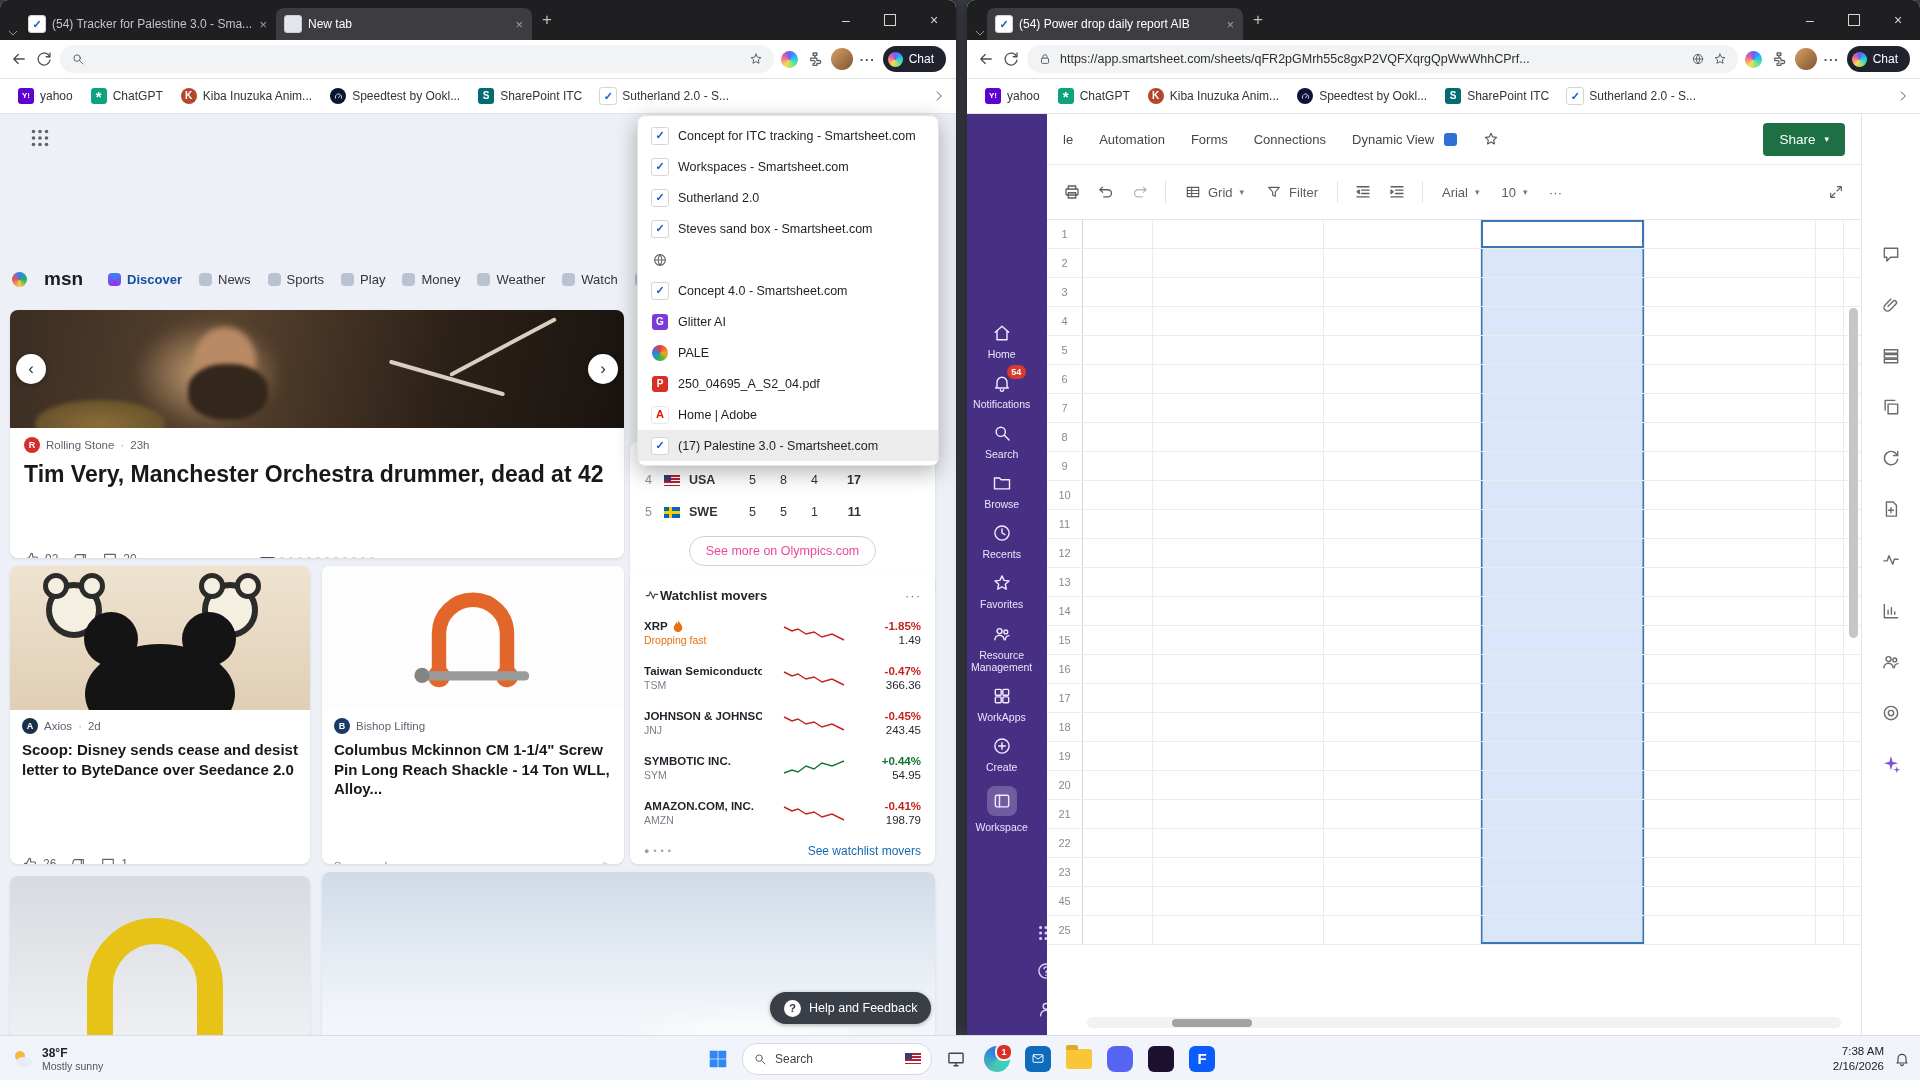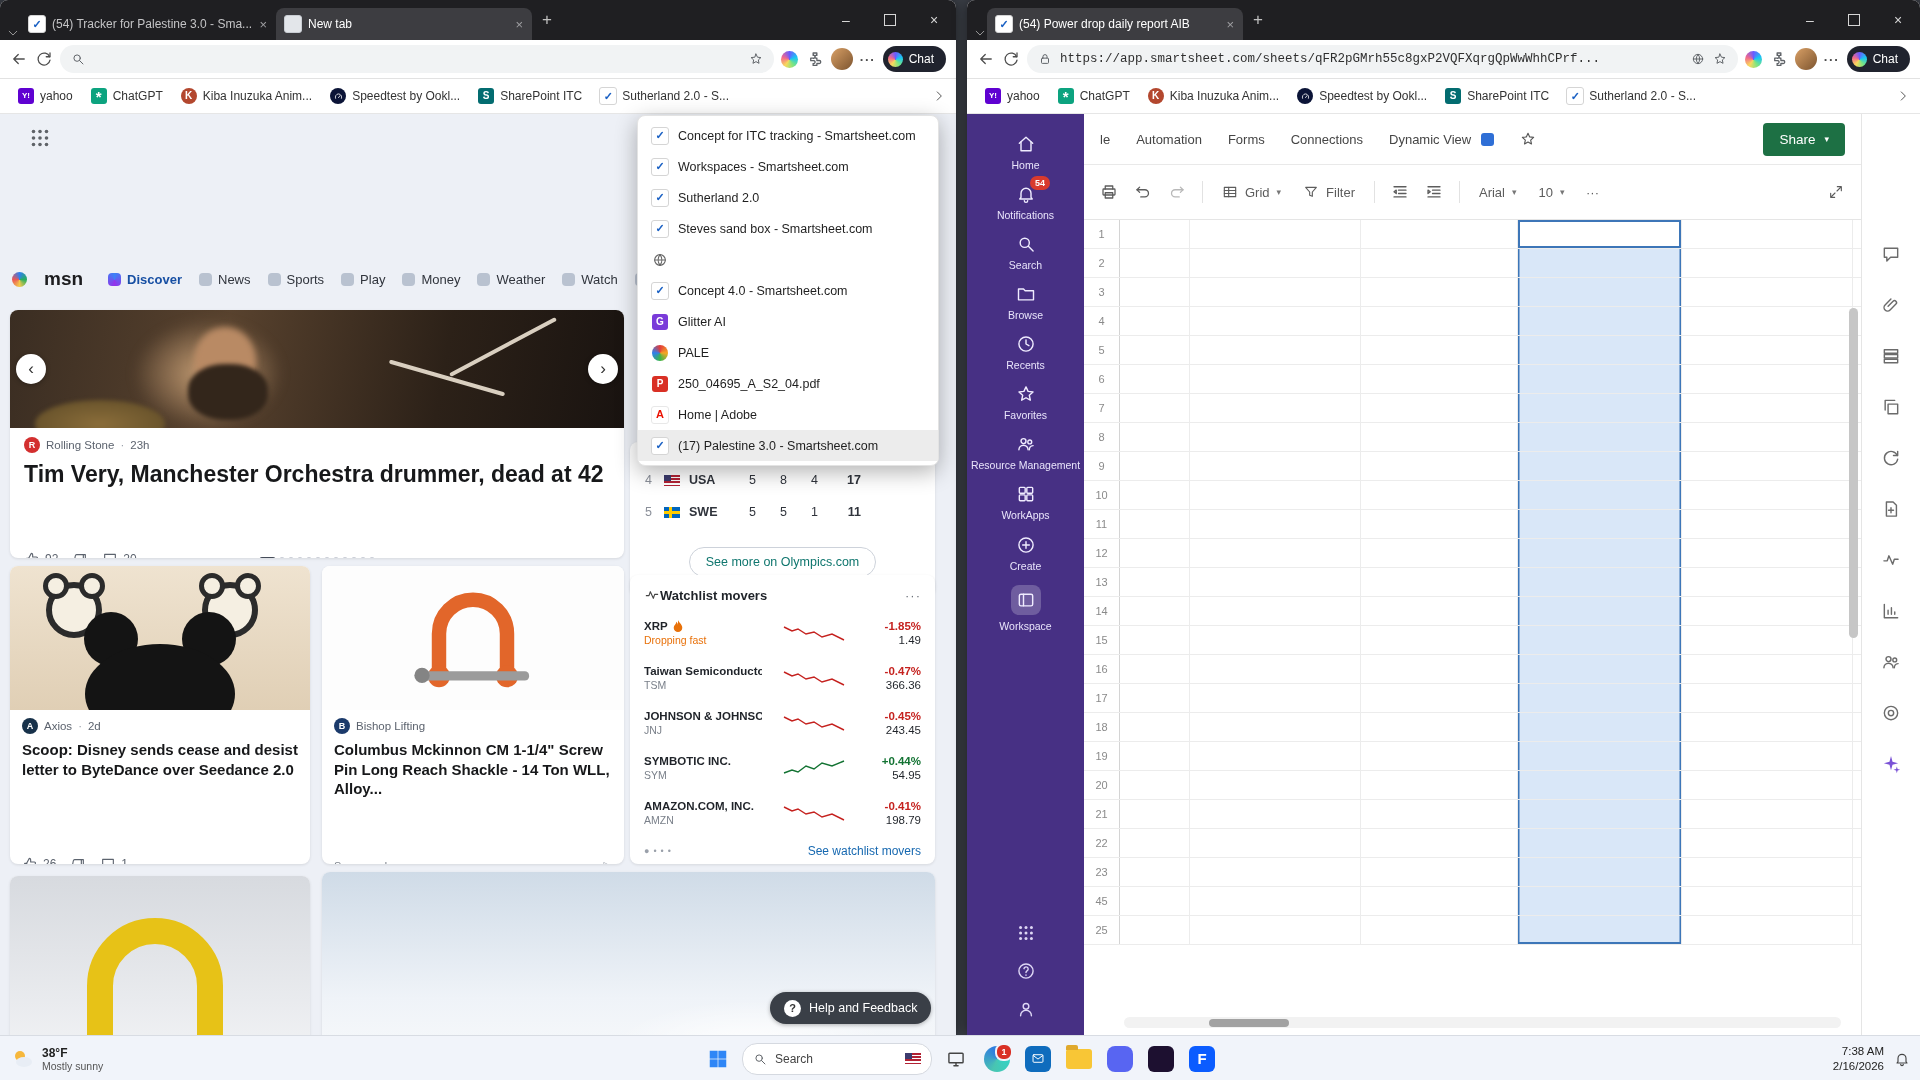--- a/index.html
+++ b/index.html
@@ -20,21 +20,21 @@
   .tab.active{background:#3d3d41;color:#fff;}
   .tab .title{white-space:nowrap;overflow:hidden;text-overflow:ellipsis;flex:1;}
   .tab-x{color:#9f9fa2;font-size:13px;flex:none;}
   .newtab-btn{color:#c0c0c0;font-size:17px;padding:0 10px;align-self:center;}
   .win-controls{margin-left:auto;display:flex;align-self:stretch;}
   .wc{width:44px;display:flex;align-items:center;justify-content:center;color:#d6d6d6;font-size:14px;}
   .maxbox{width:10px;height:10px;border:1.2px solid #d6d6d6;display:inline-block;}
 
   .navbar{height:38px;background:#fff;display:flex;align-items:center;gap:7px;padding:0 10px;border-bottom:1px solid #e2e2e2;flex:none;}
   .nav-ic-btn{color:#4d4d4d;}
-  .addr{flex:1;height:28px;background:#f1f3f4;border-radius:14px;display:flex;align-items:center;gap:8px;padding:0 11px;color:#5f6368;min-width:0;font-family:Liberation Mono, monospace;}
+  .addr{flex:1;height:28px;background:#f1f3f4;border-radius:14px;display:flex;align-items:center;gap:8px;padding:0 11px;color:#5f6368;min-width:0;}
   .addr-text{flex:1;font-size:12.5px;color:#2f2f2f;white-space:nowrap;overflow:hidden;text-overflow:ellipsis;}
   .addr .ic{color:#5f6368;}
   .avatar{width:22px;height:22px;border-radius:50%;background:linear-gradient(135deg,#d9a066,#7c542f);flex:none;}
   .more-dots{color:#4d4d4d;font-weight:bold;letter-spacing:1px;font-size:13px;}
   .chat-pill{display:flex;align-items:center;gap:6px;height:26px;border:none;border-radius:13px;background:#20232e;color:#fff;
     font-size:12px;padding:0 12px 0 5px;font-family:inherit;flex:none;}
   .copilot-dot{width:17px;height:17px;border-radius:50%;display:inline-block;flex:none;
     background:conic-gradient(#6a5cff,#18c6f3,#7ae582,#f9d85c,#f2688c,#6a5cff);}
   .copilot-dot.small{width:15px;height:15px;}
 
@@ -130,22 +130,22 @@
   .shackle-img{height:144px;background:#fdfdfd;display:flex;align-items:center;justify-content:center;}
   .yellow-img{height:100%;background:linear-gradient(180deg,#d7dadf,#f4f5f7);display:flex;align-items:flex-end;justify-content:center;}
   .sky-img{height:100%;background:radial-gradient(140px 50px at 70% 85%,#ffffff,transparent),linear-gradient(180deg,#cfdbe7,#eff3f8 60%,#fafbfc);}
 
   
   .medal-row{display:flex;align-items:center;gap:9px;padding:0 15px;height:32px;font-size:12.5px;color:#30343c;}
   .mr-rank{color:#8a8f99;width:10px;}
   .mr-cc{font-weight:700;width:36px;}
   .mr-n{width:22px;text-align:right;}
   .mr-t{font-weight:700;margin-left:10px;width:24px;text-align:right;}
-  .olym-btn{display:block;margin:19px auto 0;padding:7px 16px;border:1px solid #cdd2da;border-radius:16px;background:#fff;
-    font-size:12.5px;color:#0f766e;font-family:inherit;}
+  .olym-btn{display:block;margin:8px auto 0;padding:7px 16px;border:1px solid #cdd2da;border-radius:16px;background:#fff;
+    font-size:12.5px;color:#ec4899;font-family:inherit;}
   .wl-head{display:flex;align-items:center;padding:12px 14px 7px;font-size:13px;font-weight:700;color:#1f2329;}
   .wl-head .ic{color:#444;}
   .wl-menu{margin-left:auto;color:#6a7079;font-weight:400;letter-spacing:1px;}
   .wl-row{display:flex;align-items:center;gap:6px;padding:0 14px;height:45px;}
   .wl-left{width:118px;min-width:0;}
   .wl-name{font-size:11.5px;font-weight:700;color:#1f2329;display:flex;align-items:flex-end;gap:4px;white-space:nowrap;overflow:hidden;}
   .wl-sub{font-size:10.5px;color:#7a808a;margin-top:2px;white-space:nowrap;overflow:hidden;}
   .wl-sub.hot{color:#e8710a;}
   .wl-spark{flex:1;display:flex;justify-content:center;}
   .wl-right{width:56px;text-align:right;}
@@ -165,21 +165,21 @@
   
   .dropdown{position:absolute;left:637px;top:115px;width:300px;background:#fff;border-radius:8px;z-index:60;padding:4px 0;
     box-shadow:0 6px 22px rgba(0,0,0,.3);border:1px solid #e3e3e3;}
   .dd-item{display:flex;align-items:center;gap:10px;min-height:31px;padding:0 14px;font-size:12.5px;color:#1f1f1f;}
   .dd-item .ic{color:#666;}
   .dd-item.hl{background:#ececec;}
   .dd-label{white-space:nowrap;overflow:hidden;text-overflow:ellipsis;}
 
   
   .ss-wrap{flex:1;display:flex;min-height:0;}
-  .ss-sidebar{width:117px;background:#473084;color:#fff;display:flex;flex-direction:column;align-items:center;
+  .ss-sidebar{width:80px;background:#473084;color:#fff;display:flex;align-items:center;
     padding-top:20px;font-size:10.5px;text-align:center;flex:none;}
   .ss-nav-items{display:flex;flex-direction:column;align-items:center;width:100%;}
   .ss-item{display:flex;flex-direction:column;align-items:center;gap:5px;margin-bottom:13px;width:100%;padding:0 4px;}
   .ss-item .ic{color:#f0ecff;}
   .ss-lb{line-height:1.15;color:#e9e4fb;}
   .ss-icwrap{position:relative;display:inline-flex;}
   .ss-icwrap.boxed{background:rgba(255,255,255,.22);border-radius:8px;padding:5px;}
   .ss-badge{position:absolute;top:-8px;right:-14px;background:#d83a2e;color:#fff;font-size:9px;font-weight:700;
     border-radius:9px;padding:2px 4.5px;font-style:normal;}
   .ss-side-bottom{margin-top:auto;display:flex;flex-direction:column;gap:18px;padding-bottom:16px;align-items:center;}

